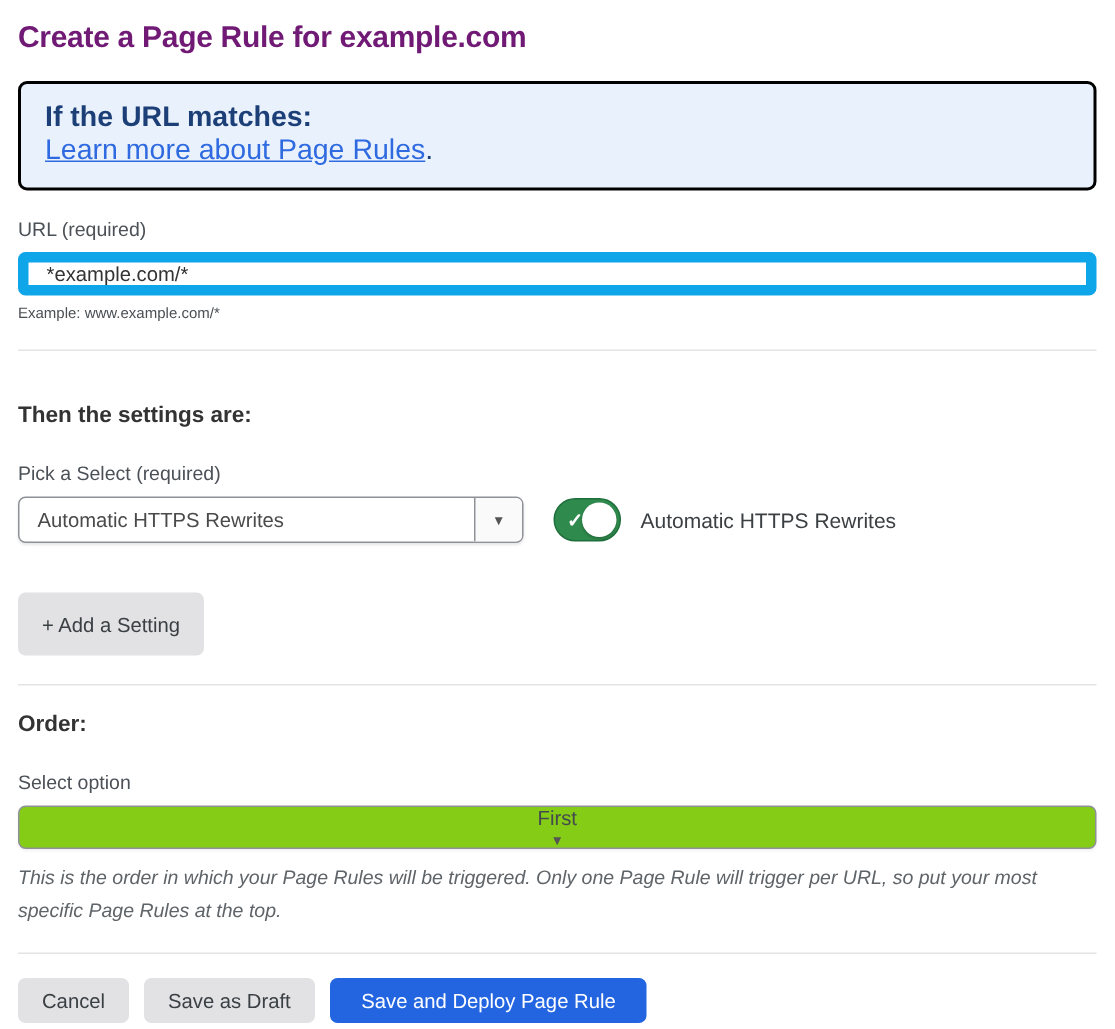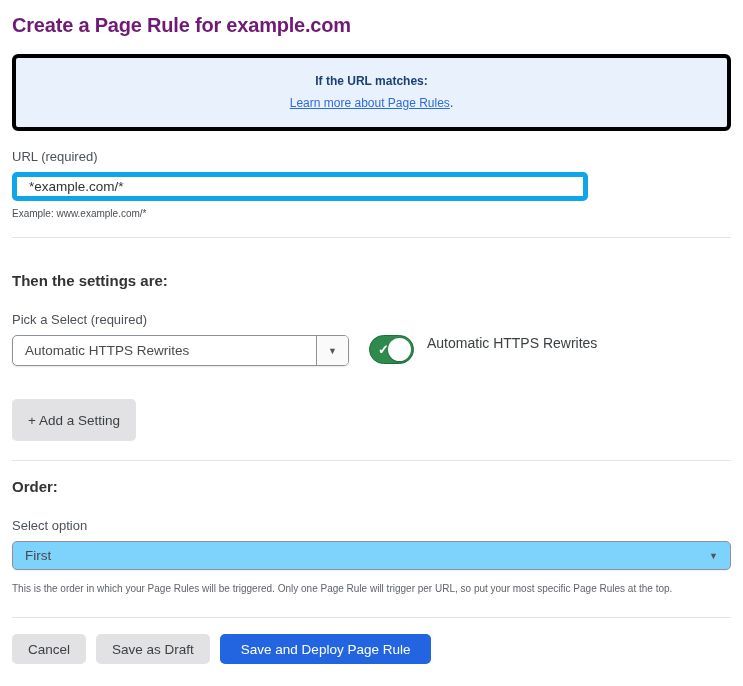--- a/index.html
+++ b/index.html
@@ -15,45 +15,44 @@
   .page-title {
     font-size: 20px;
     font-weight: 700;
     color: #701a75;
     letter-spacing: -0.2px;
   }
 
   .info-box {
     margin-top: 17px;
     background: #e9f2fc;
-    border: 4px solid #000000;
+    border: 2px solid #000000;
     border-radius: 6px;
     padding: 12px 16px 13px 16px;
     color: #1d3f77;
-    font-size: 12px;
+    font-size: 19px;
     line-height: 22px;
-    text-align: center;
   }
   .info-box .info-heading { font-weight: 700; }
   .info-box .info-link {
     color: #2f6ae0;
     text-decoration: underline;
     cursor: pointer;
   }
 
   .field-label {
     margin-top: 18px;
     font-size: 13px;
     color: #4b5157;
   }
   .text-input {
     margin-top: 8px;
-    width: 576px;
+    width: 719px;
     height: 29px;
-    border: 5px solid #0ea5e9;
+    border: 7px solid #0ea5e9;
     border-radius: 5px;
     padding: 0 12px;
     font-size: 13.5px;
     color: #333;
     background: #fff;
     font-family: "Liberation Sans", sans-serif;
     outline: none;
     display: block;
   }
   .helper-text {
@@ -77,20 +76,21 @@
   }
   .sub-label {
     margin-top: 23px;
     font-size: 13px;
     color: #4b5157;
   }
 
   .setting-row {
     margin-top: 8px;
     display: flex;
+    align-items: center;
   }
   .dropdown {
     display: flex;
     width: 337px;
     height: 31px;
     border: 1px solid #8e9298;
     border-radius: 5px;
     background: #fff;
     box-shadow: 0 1px 2px rgba(0,0,0,0.10);
     cursor: pointer;
@@ -167,37 +167,39 @@
   .btn-blue { background: #2365e1; color: #ffffff; padding: 0 21px; }
 
   .add-setting-btn { margin-top: 33px; height: 42px; }
 
   .select-control {
     margin-top: 8px;
     width: 719px;
     height: 29px;
     border: 1px solid #8e9298;
     border-radius: 5px;
-    background: #7dd3fc;
+    background: #84cc16;
     display: flex;
     align-items: center;
     justify-content: space-between;
     padding: 0 12px;
     cursor: pointer;
     box-shadow: 0 1px 2px rgba(0,0,0,0.06);
+    flex-direction: column;
   }
   .select-value { font-size: 13.5px; color: #44494e; }
   .select-caret { font-size: 9px; color: #555; }
 
   .order-helper {
     margin-top: 8px;
-    font-size: 10px;
+    font-size: 13px;
     line-height: 22px;
     color: #5f6469;
     max-width: 719px;
+    font-style: italic;
   }
 
   .footer-row {
     margin-top: 16px;
     display: flex;
     align-items: center;
     gap: 10px;
   }
 </style>
 </head>

